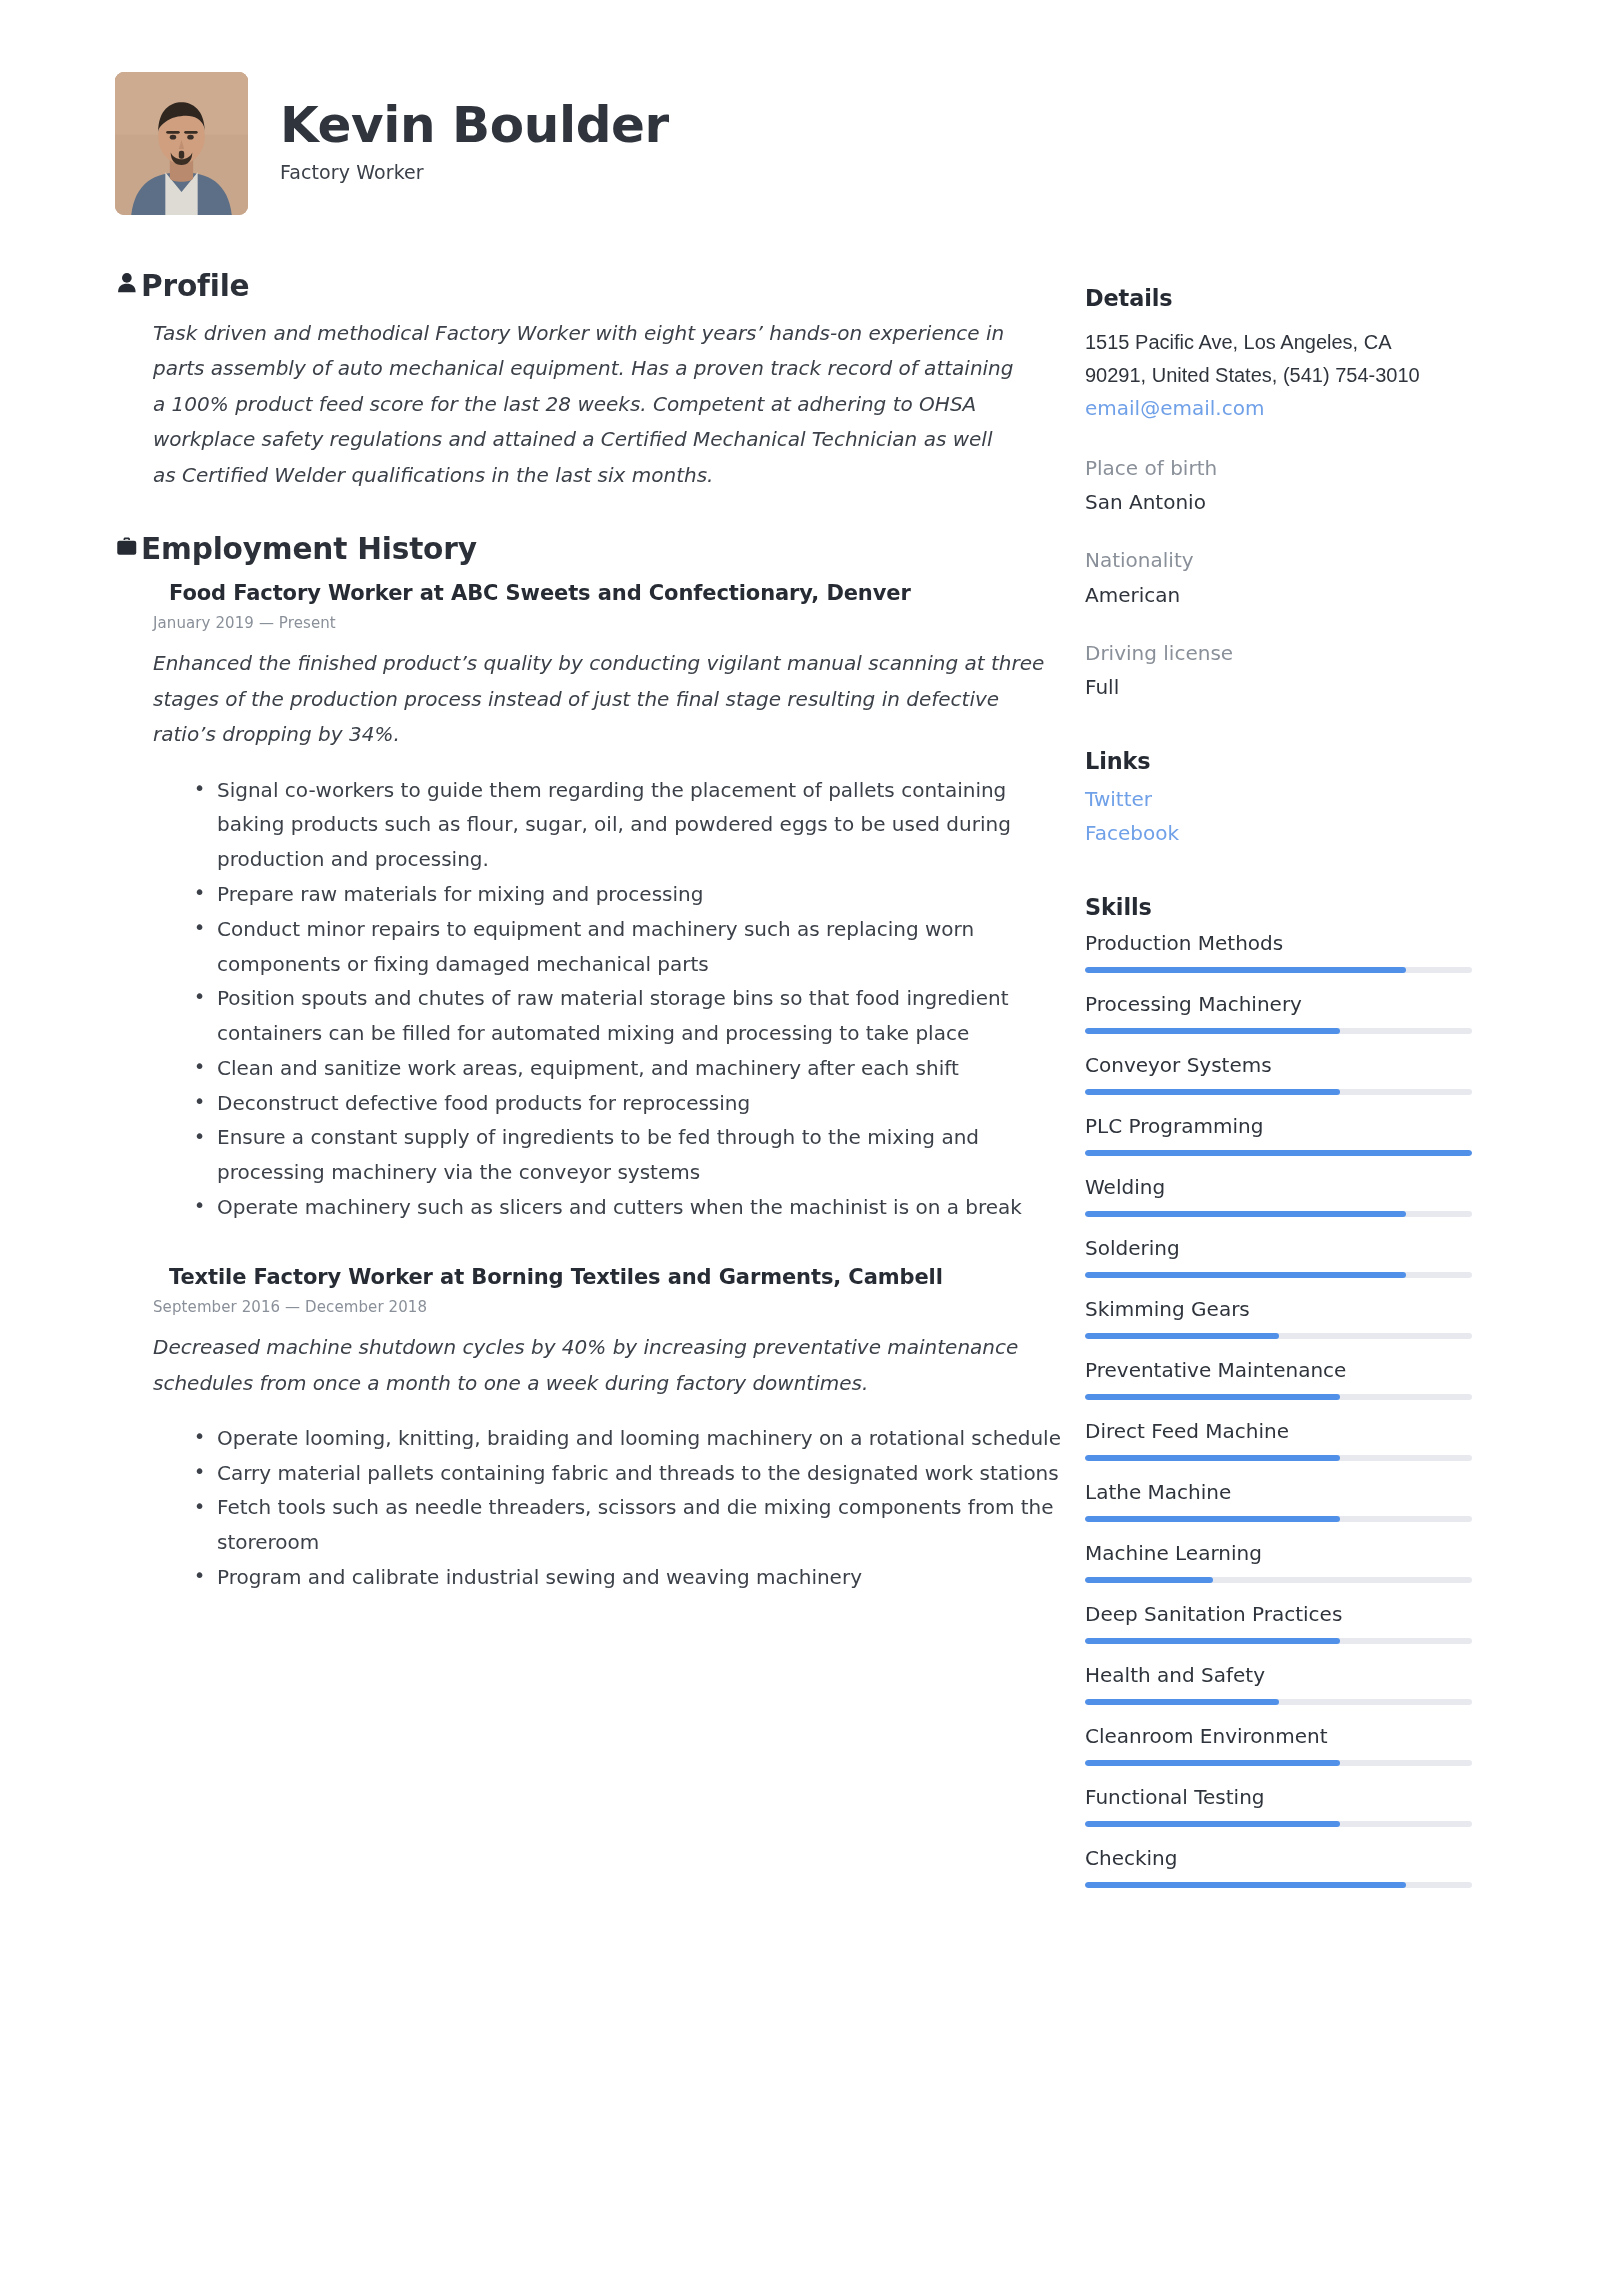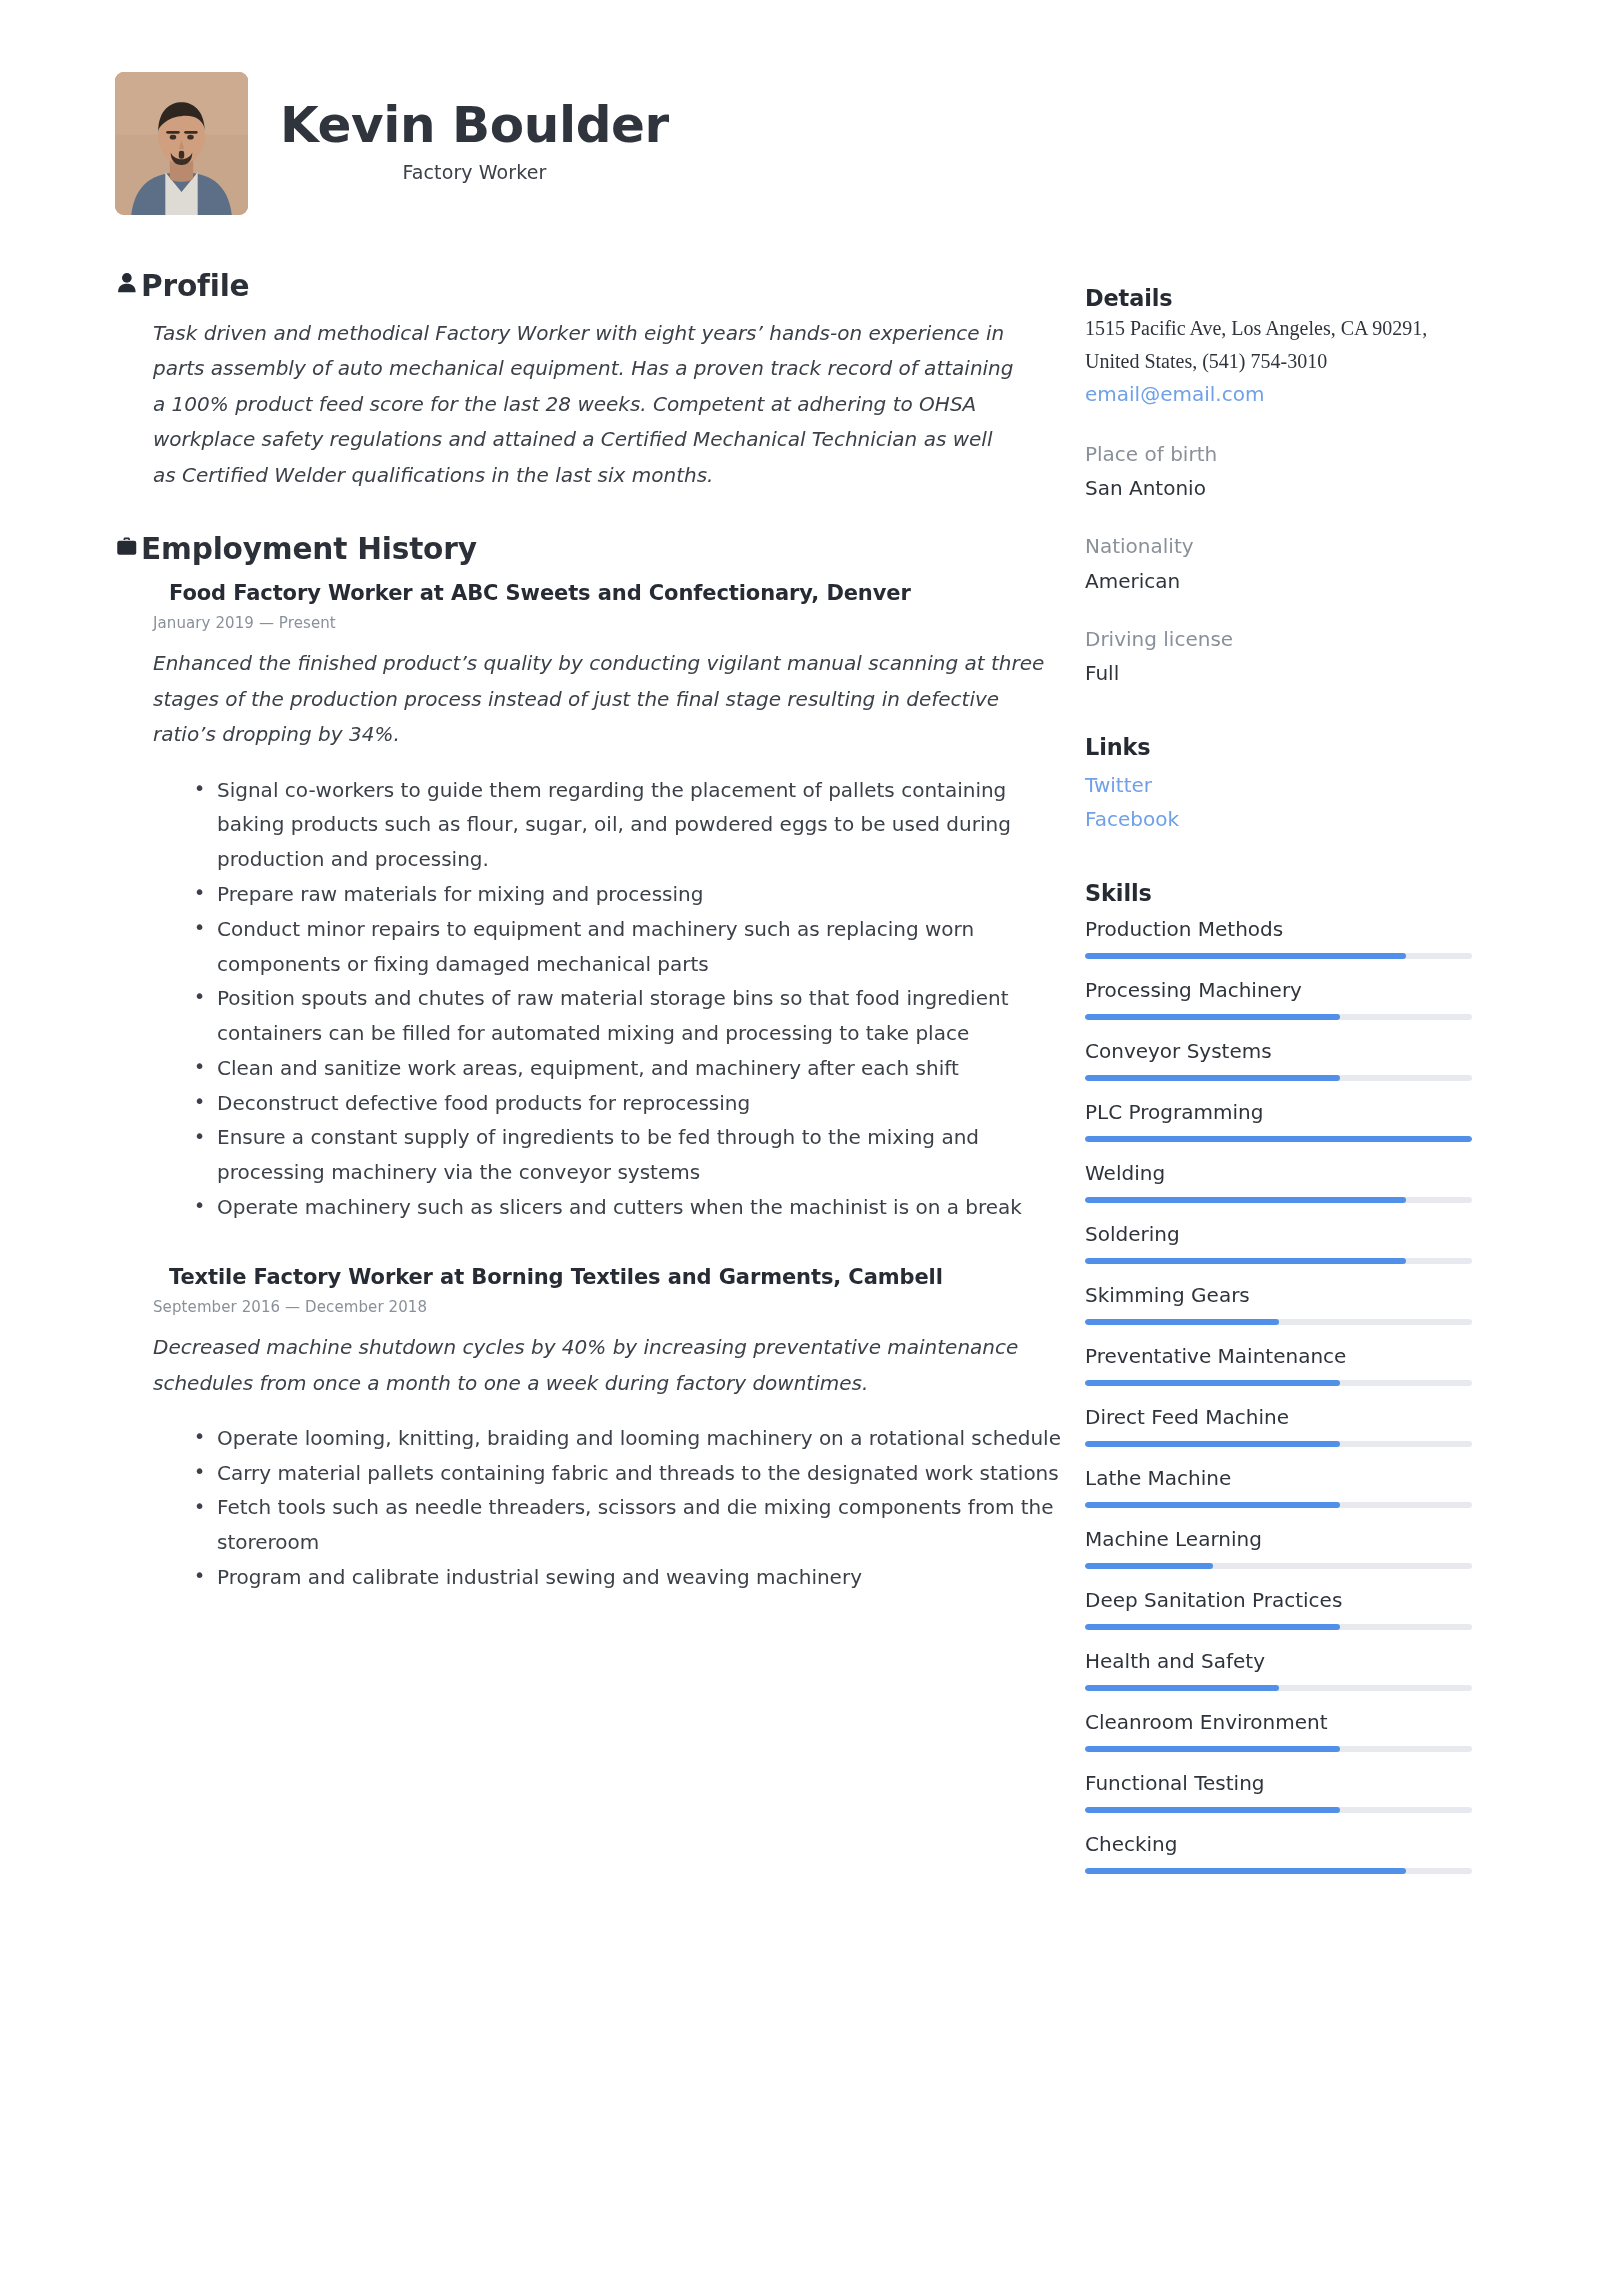--- a/index.html
+++ b/index.html
@@ -25,21 +25,20 @@
   }
 
   
   .header {
     position: absolute;
     left: 115px;
     top: 72px;
     display: flex;
     align-items: center;
     gap: 32px;
-    text-align: center;
   }
 
   .avatar {
     width: 133px;
     height: 143px;
     border-radius: 9px;
     overflow: hidden;
     flex: 0 0 auto;
     background: #c9a287;
     position: relative;
@@ -177,25 +176,25 @@
     font-family: "DejaVu Sans", sans-serif;
     font-size: 22.4px;
     font-weight: 700;
     color: #262b33;
     letter-spacing: -0.1px;
   }
 
   .side-block { margin-bottom: 5.4px; }
 
   .detail-lines {
-    font-family: Liberation Serif, serif;
+    font-family: Liberation Sans, sans-serif;
     font-size: 20px;
     line-height: 1.66;
     color: #2f343c;
-    margin-top: 1px;
+    margin-top: 15px;
     max-width: 358px;
   }
 
   .link-email {
     font-family: "DejaVu Sans", sans-serif;
     font-size: 20px;
     line-height: 1.66;
     color: #6fa0e8;
     display: block;
     text-decoration: none;

